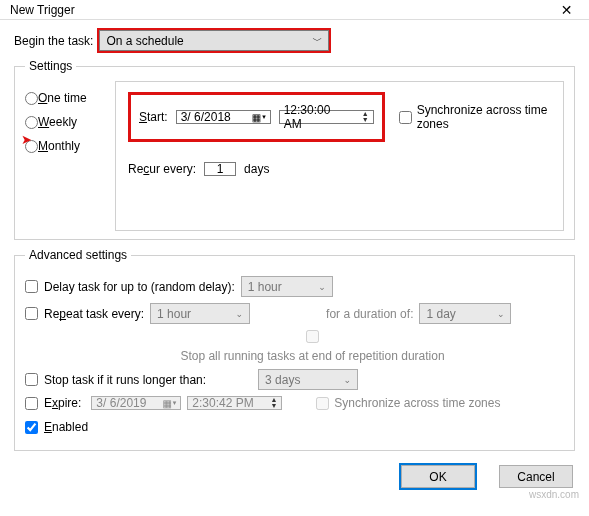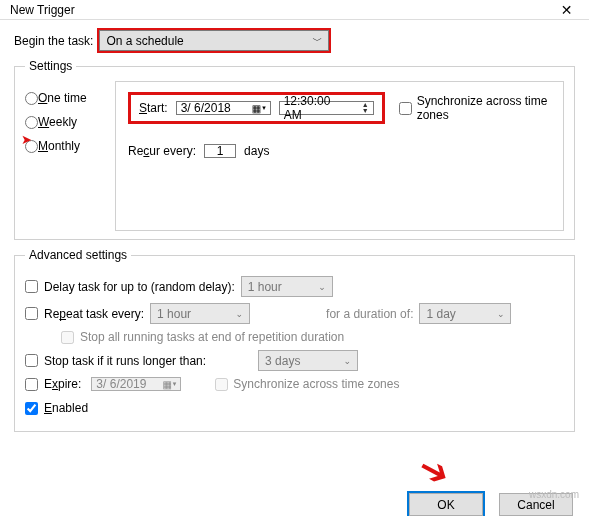--- a/index.html
+++ b/index.html
@@ -61,21 +61,21 @@
   }
   .radio { display: flex; align-items: center; gap: 0; }
   .radio input { margin: 0; }
   .right-panel {
     border: 1px solid #d0d0d0;
     flex: 1;
     padding: 10px 12px;
     min-height: 150px;
   }
   .start-row { display: flex; align-items: center; gap: 8px; }
-  .hl-wrap { border: 3px solid #d11; padding: 6px 8px; display: inline-flex; align-items: center; gap: 8px; }
+  .hl-wrap { border: 3px solid #d11; padding: 15px 8px; display: inline-flex; align-items: center; gap: 8px; }
   .datebox, .timebox, .txt {
     border: 1px solid #7a7a7a;
     background: #fff;
     height: 14px;
     display: inline-flex;
     align-items: center;
     padding: 0 4px;
     font-size: 12px;
   }
   .datebox { width: 95px; justify-content: space-between; }
@@ -88,41 +88,41 @@
   .arrow-red {
     position: absolute;
     left: -4px; top: 51px;
     color: #d11;
     font-size: 13px;
     transform: rotate(0deg);
   }
   
   .adv fieldset { padding-bottom: 10px; }
   .adv-row { display: flex; align-items: center; gap: 6px; margin: 6px 0; }
-  .adv-row.indent { margin-left: 36px; color: #888; }
+  .adv-row.indent { margin-left: 36px; color: #888; flex-direction: column; }
   .sel {
     border: 1px solid #adadad;
     background: #e9e9e9;
     height: 21px;
     display: inline-flex;
     align-items: center;
     justify-content: space-between;
     padding: 0 6px;
     color: #777;
     font-size: 12px;
   }
   .sel .chev { font-size: 9px; }
   .sel.w1 { width: 92px; }
   .sel.w2 { width: 100px; }
   .cb { margin: 0; }
   .dis { color: #888; }
   .btnbar {
     position: absolute;
-    bottom: 0; right: 16px;
-    display: flex; gap: 16px;
+    bottom: 28px; right: 16px;
+    display: flex; gap: 24px;
   }
   .btn {
     width: 74px; height: 23px;
     border: 1px solid #adadad;
     background: #e1e1e1;
     display: flex; align-items: center; justify-content: center;
   }
   .btn.focus { outline: 2px solid #0078d7; }
   .big-arrow {
     position: absolute;
@@ -252,20 +252,27 @@
         </span>
       </div>
 
       <div class="adv-row">
         <input type="checkbox" class="cb" style="">
         <span>E<span class="u">x</span>pire:</span>
         <span class="datebox dis" style="border-color:#adadad;background:#efefef;width:90px;margin-left:4px">
           <span>3/ 6/2019</span>
           <span class="cal">▦<span style="font-size:7px">▾</span></span>
         </span>
+        <span class="timebox dis" style="border-color:#adadad;background:#efefef;width:95px">
+          <span>2:30:42 PM</span>
+          <span class="spin">
+              <span>▲</span>
+              <span>▼</span>
+            </span>
+        </span>
         <label class="sync dis" style="margin-left:28px">
           <input type="checkbox" class="cb" disabled="" style="">
           <span>Synchronize across time zones</span>
         </label>
       </div>
 
       <div class="adv-row" style="margin-top:10px">
         <input type="checkbox" class="cb" checked="" style="">
         <span><span class="u">E</span>nabled</span>
       </div>

